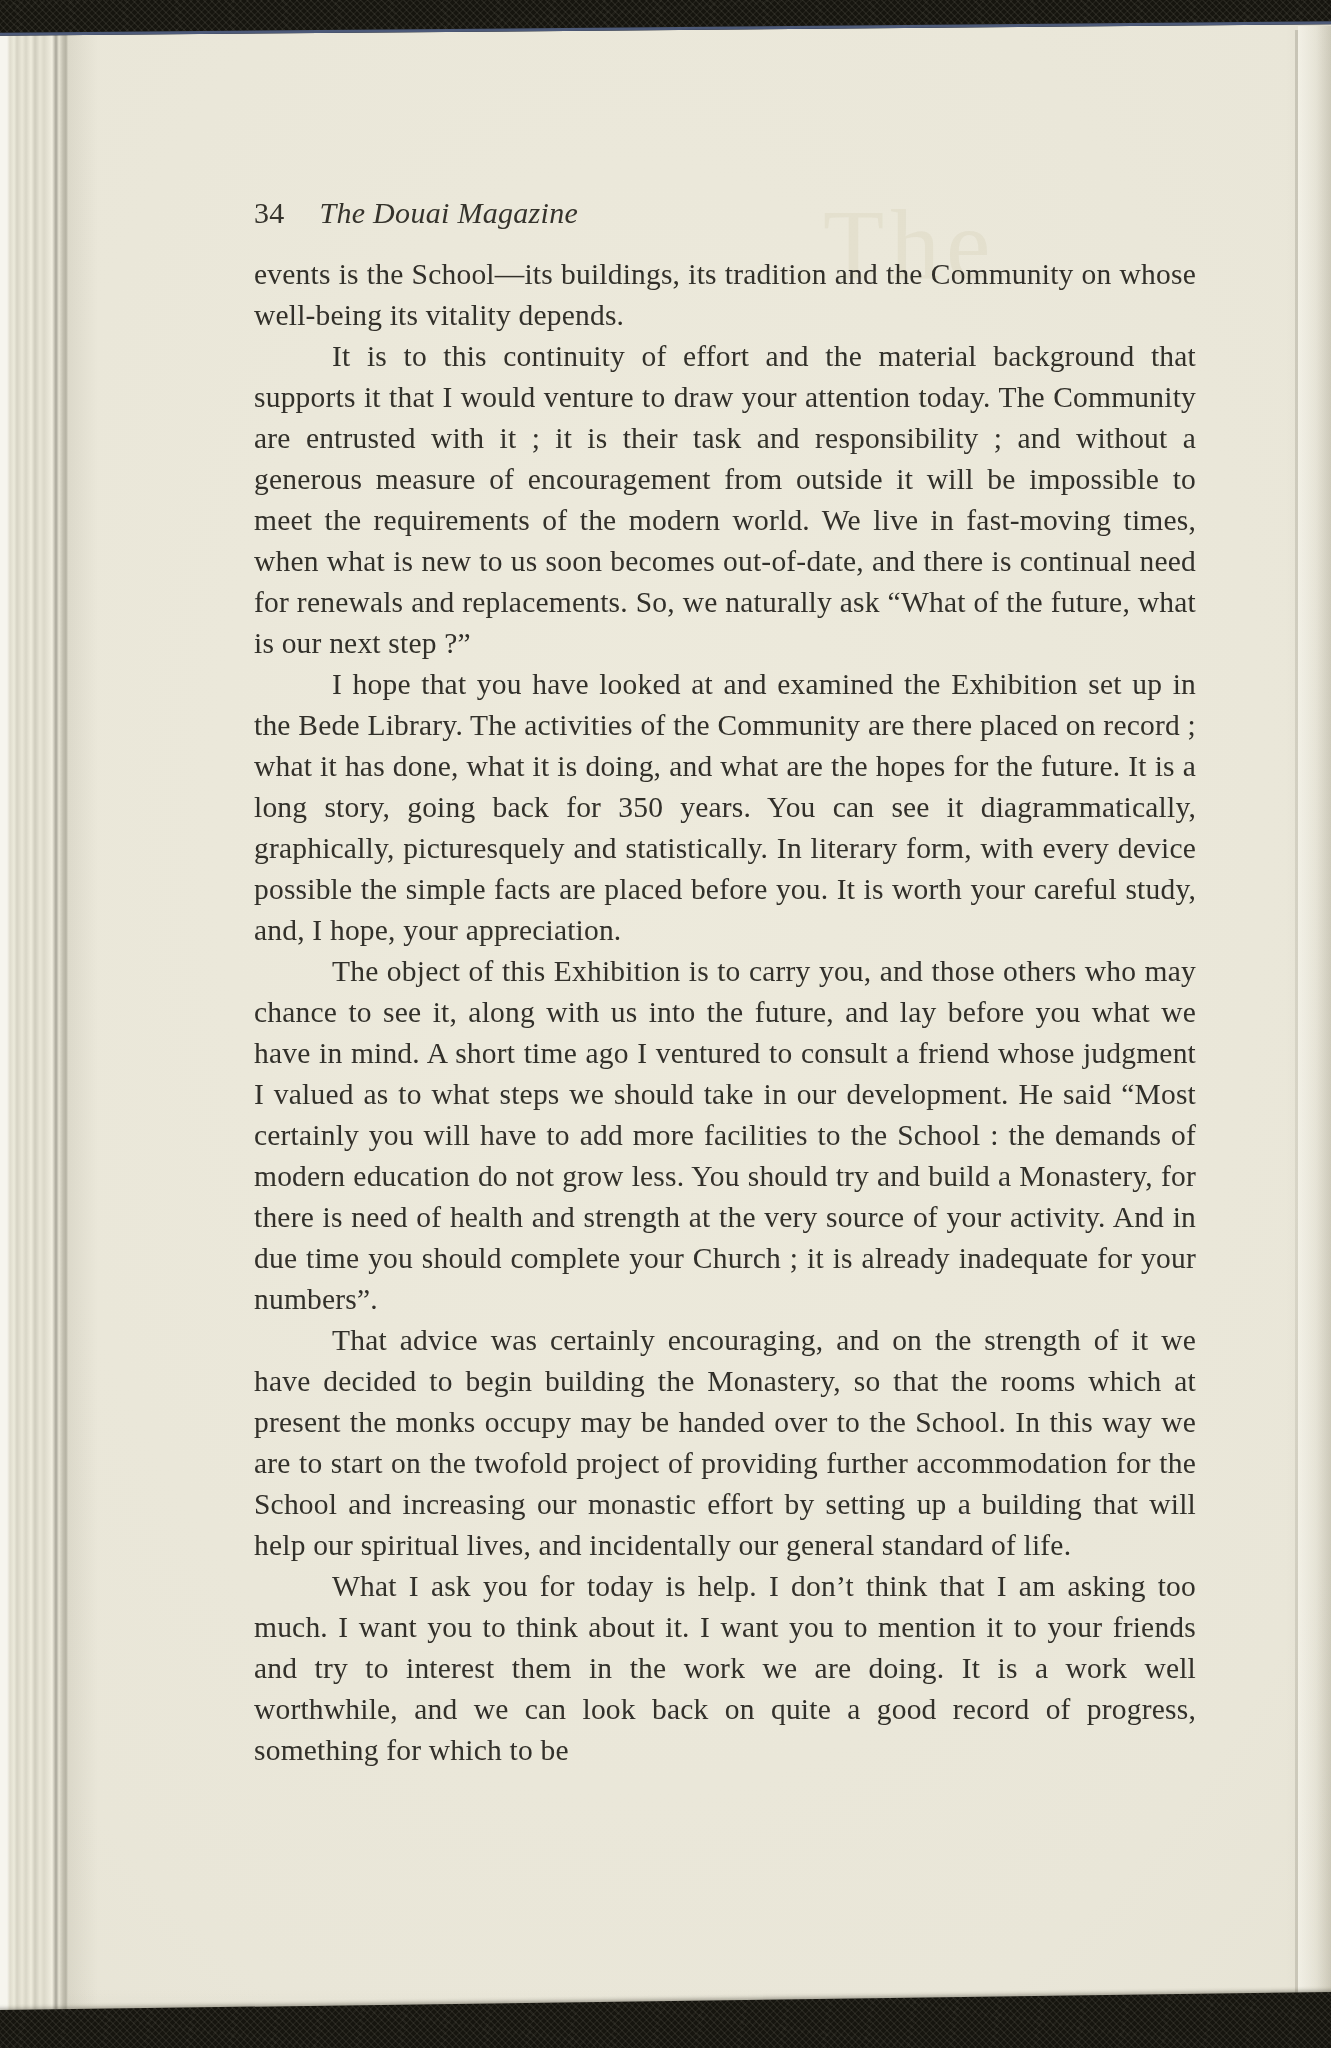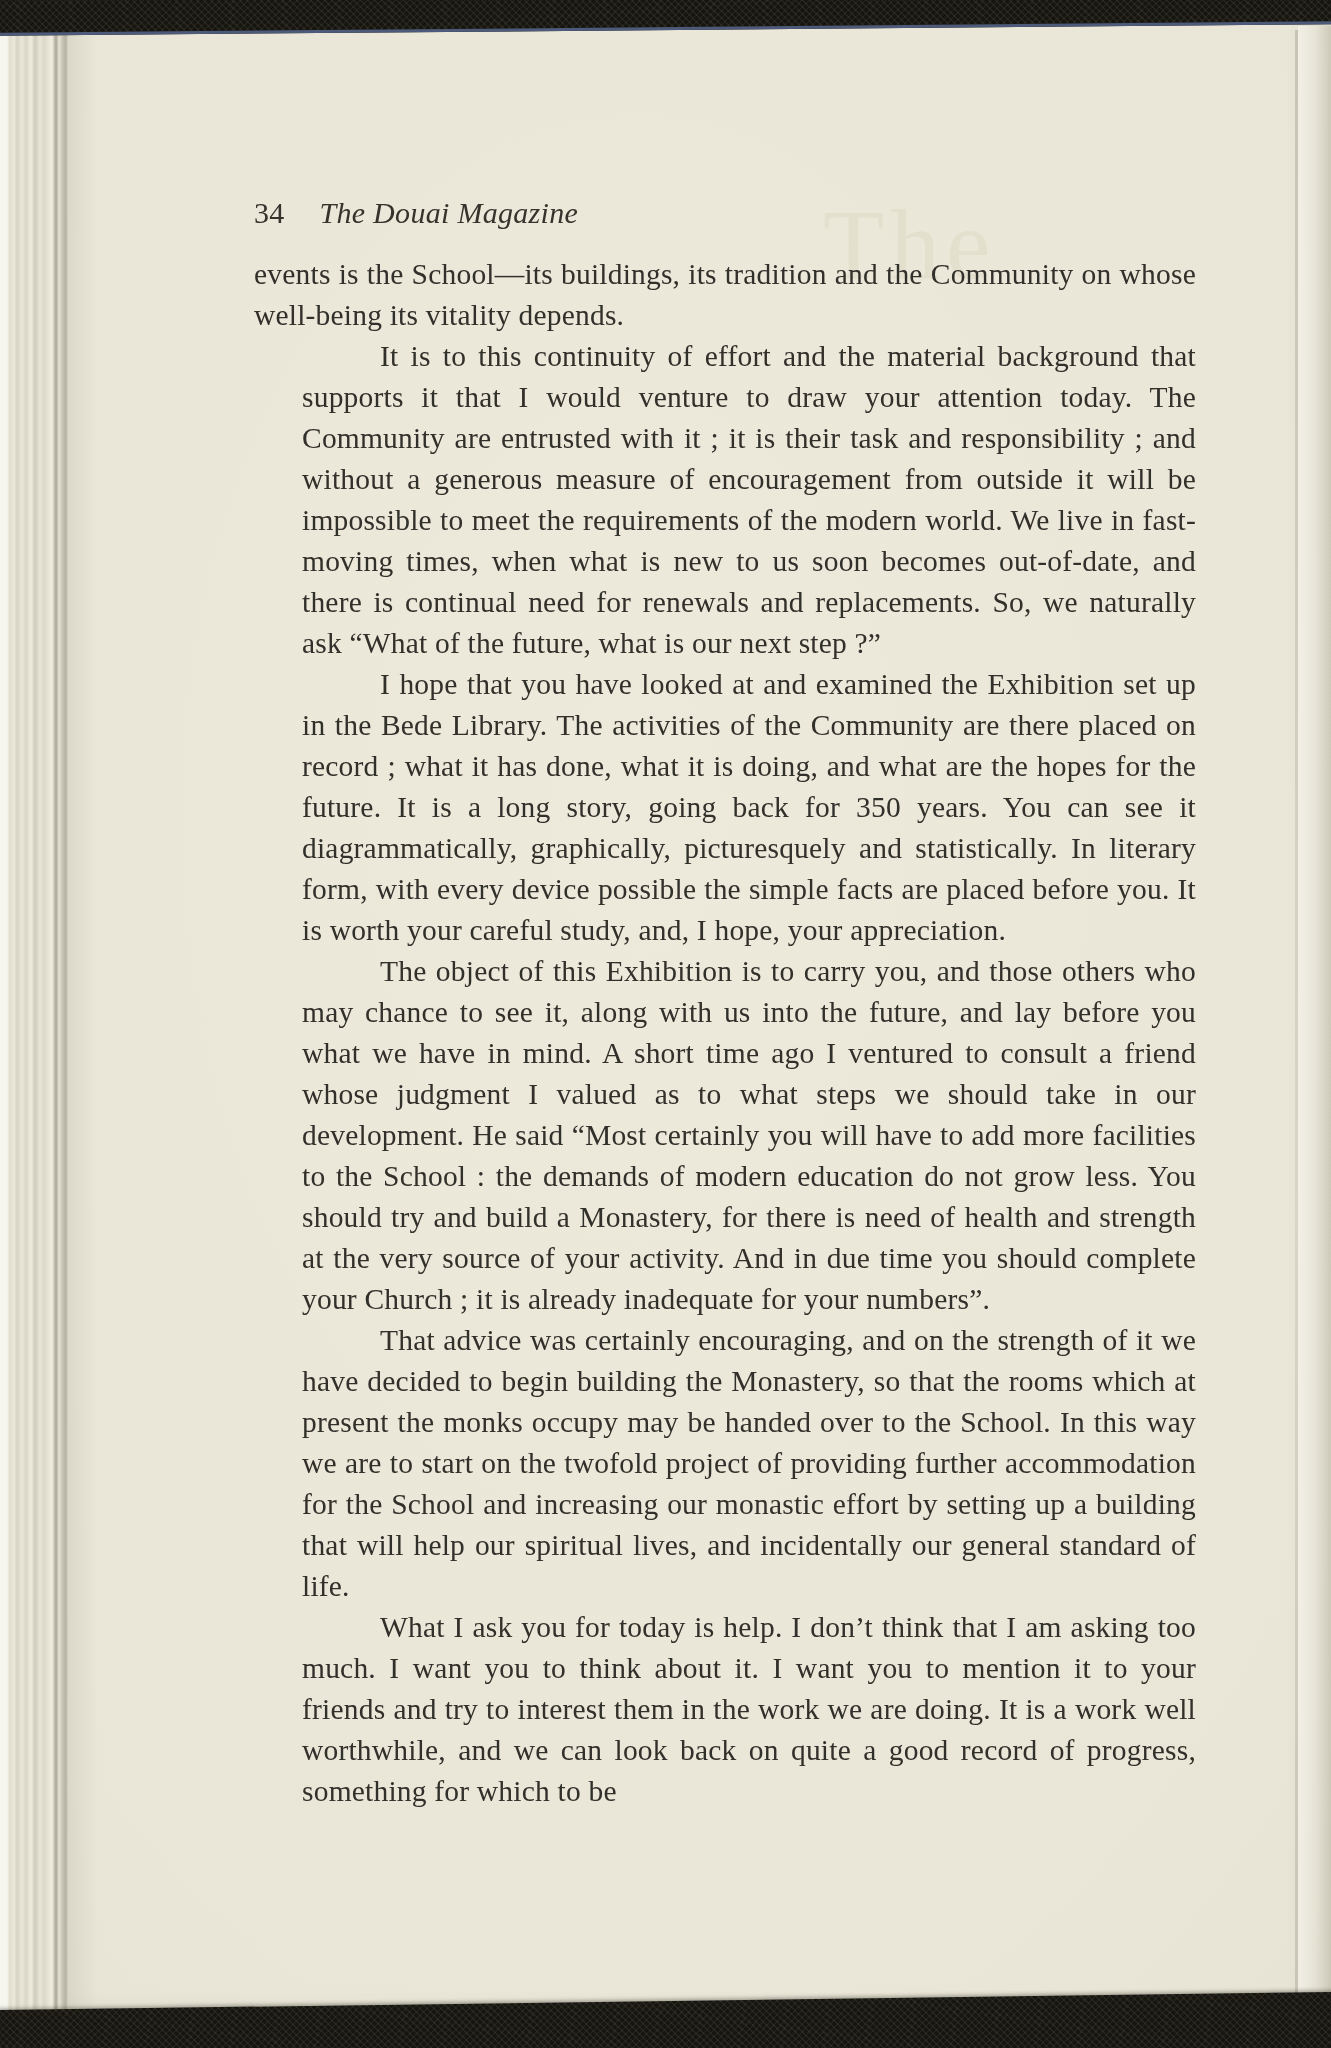--- a/index.html
+++ b/index.html
@@ -107,21 +107,21 @@
     width: 942px;
     font-size: 29.5px;
     line-height: 41px;
     color: #32302a;
     letter-spacing: 0.2px;
   }
   .text-column p {
     margin: 0;
     text-align: justify;
   }
-  .text-column p.indented { text-indent: 78px; margin-left: 48px; }
+  .text-column p.indented { text-indent: 78px; }
 </style>
 </head>
 <body>
 
 <div class="scene">
 
   <div class="page-edges"></div>
 
   <div class="page">
     <div class="ghost">The</div>

